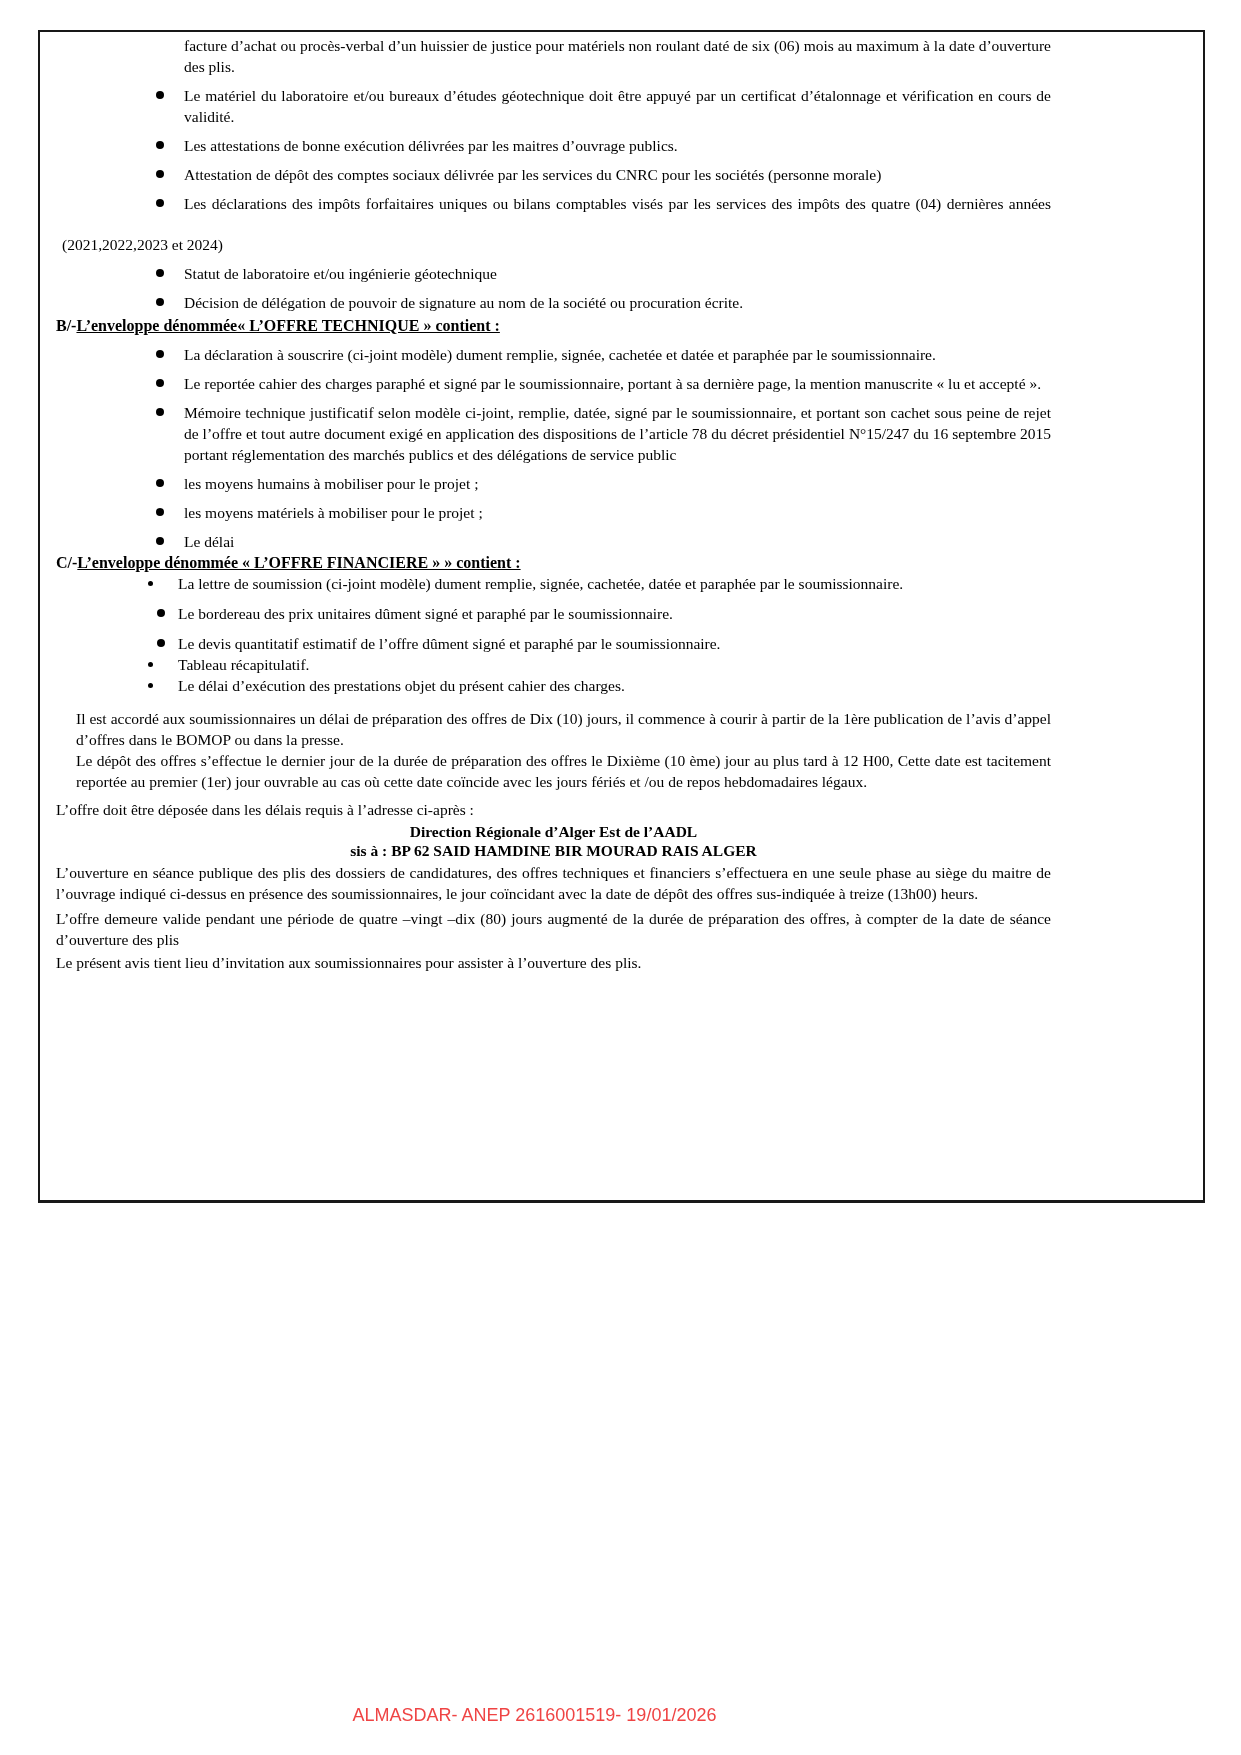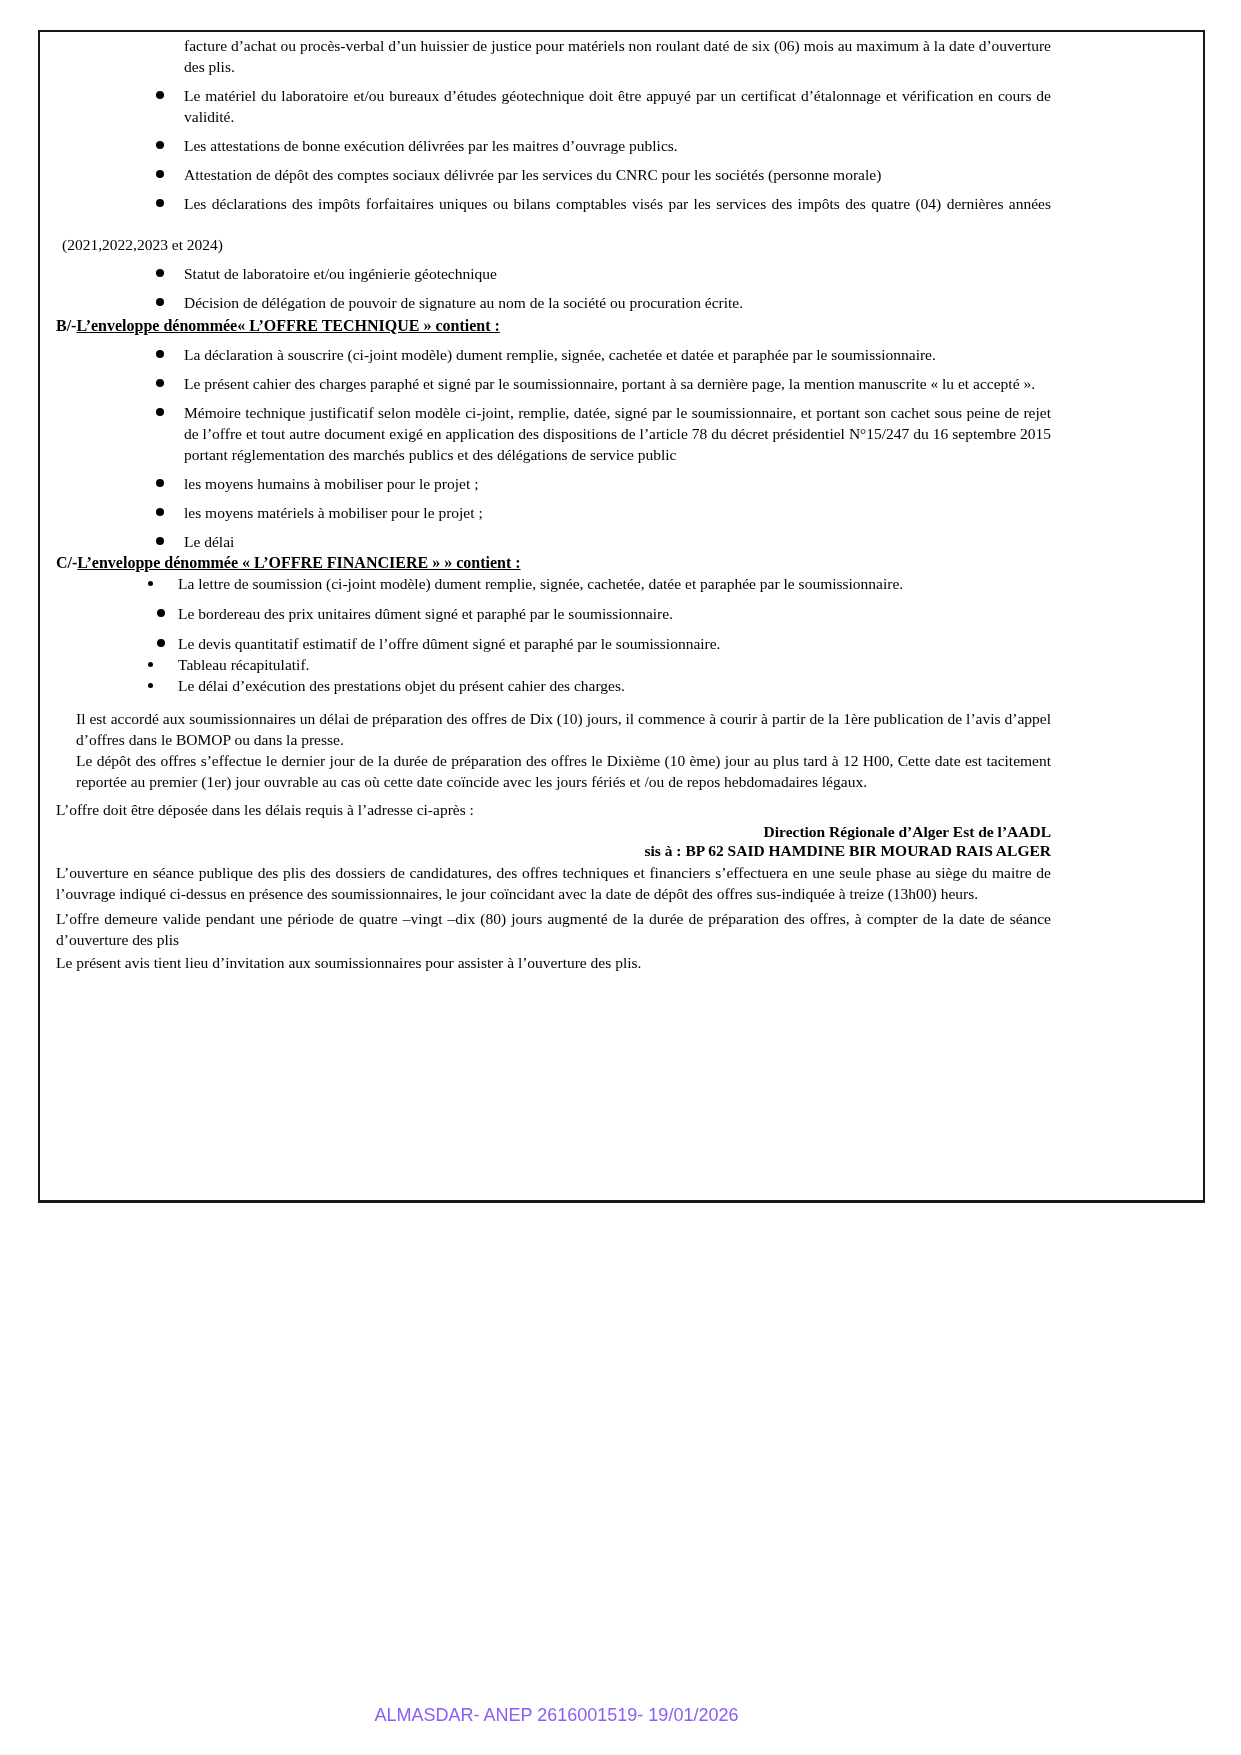--- a/index.html
+++ b/index.html
@@ -32,26 +32,26 @@
   ul.clist > li { position:relative; padding-left:122px; margin-top:0; text-align:justify; }
   ul.clist > li.gap { margin-top:9px; }
   .dot-sm { position:absolute; left:92px; top:8px; width:5px; height:5px; border-radius:50%; background:#000; }
   .dot-lg { position:absolute; left:101px; top:6px; width:8px; height:8px; border-radius:50%; background:#000; }
   .para { text-align:justify; margin-top:0; }
   .para-indent { margin-left:20px; text-align:justify; }
   .mt12 { margin-top:12px; }
   .mt7 { margin-top:7px; }
   .mt4 { margin-top:4px; }
   .mt2 { margin-top:2px; }
-  .addr { font-weight:bold; text-align:right; line-height:19px; font-size:15.5px; }
+  .addr { font-weight:bold; text-align:center; line-height:19px; font-size:15.5px; }
   .footer {
-    position:absolute; left:50px; top:1703px; width:1013px;
+    position:absolute; left:28px; top:1703px; width:1013px;
     text-align:center;
     font-family:"Liberation Sans", sans-serif;
-    font-size:18px; color:#8b5cf6; line-height:24px;
+    font-size:18px; color:#ef4444; line-height:24px;
   }
 </style>
 </head>
 <body>
 
 <div class="page">
   <div class="frame">
 
     <div class="hang">facture d’achat ou procès-verbal d’un huissier de justice pour matériels non roulant daté de six (06) mois au maximum à la date d’ouverture des plis.</div>
 
@@ -89,21 +89,21 @@
       <span>B/-</span><span class="underline">L’enveloppe dénommée« L’OFFRE TECHNIQUE » contient :</span>
     </div>
 
     <ul class="blist">
       <li>
         <span class="dot"></span>
         <span>La déclaration à souscrire (ci-joint modèle) dument remplie, signée, cachetée et datée et paraphée par le soumissionnaire.</span>
       </li>
       <li>
         <span class="dot"></span>
-        <span>Le présent cahier des charges paraphé et signé par le soumissionnaire, portant à sa dernière page, la mention manuscrite « lu et accepté ».</span>
+        <span>Le reportée cahier des charges paraphé et signé par le soumissionnaire, portant à sa dernière page, la mention manuscrite « lu et accepté ».</span>
       </li>
       <li>
         <span class="dot"></span>
         <span>Mémoire technique justificatif selon modèle ci-joint, remplie, datée, signé par le soumissionnaire, et portant son cachet sous peine de rejet de l’offre et tout autre document exigé en application des dispositions de l’article 78 du décret présidentiel N°15/247 du 16 septembre 2015 portant réglementation des marchés publics et des délégations de service public</span>
       </li>
       <li>
         <span class="dot"></span>
         <span>les moyens humains à mobiliser pour le projet ;</span>
       </li>
       <li>

